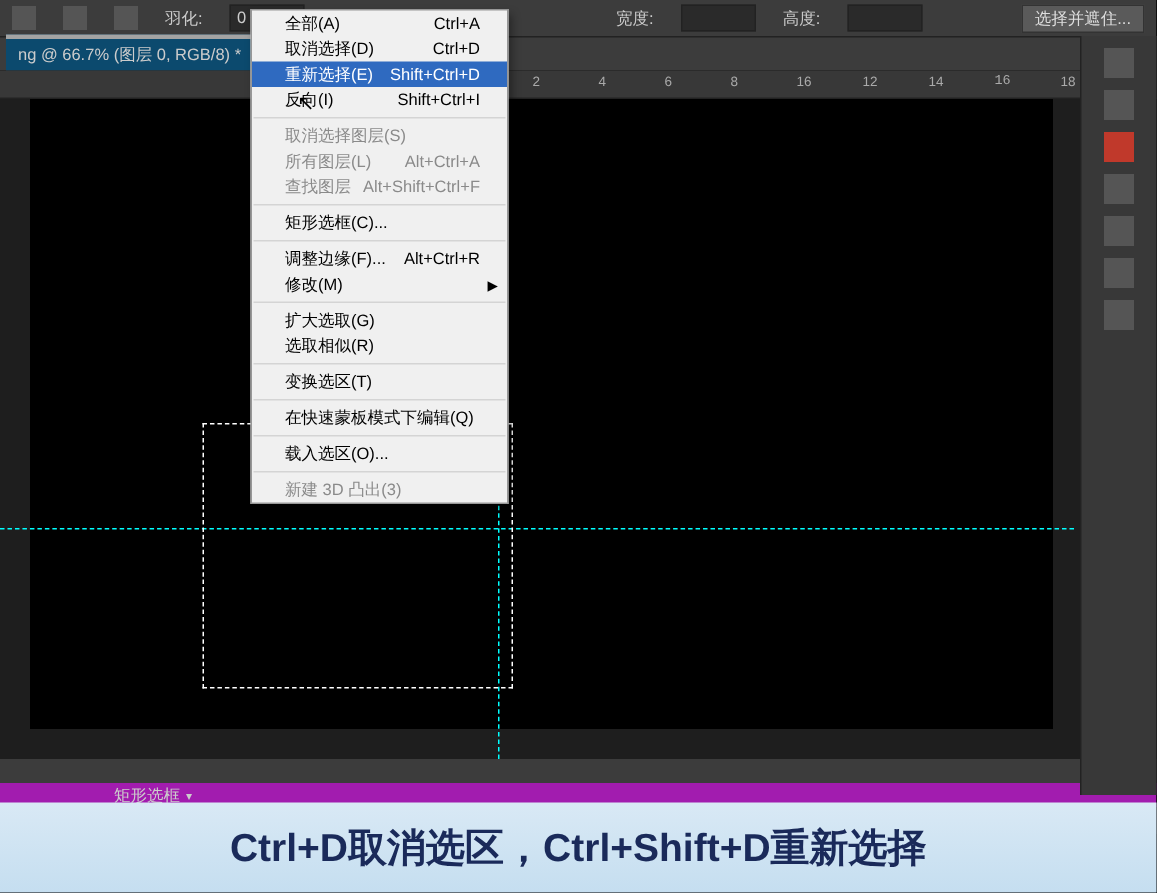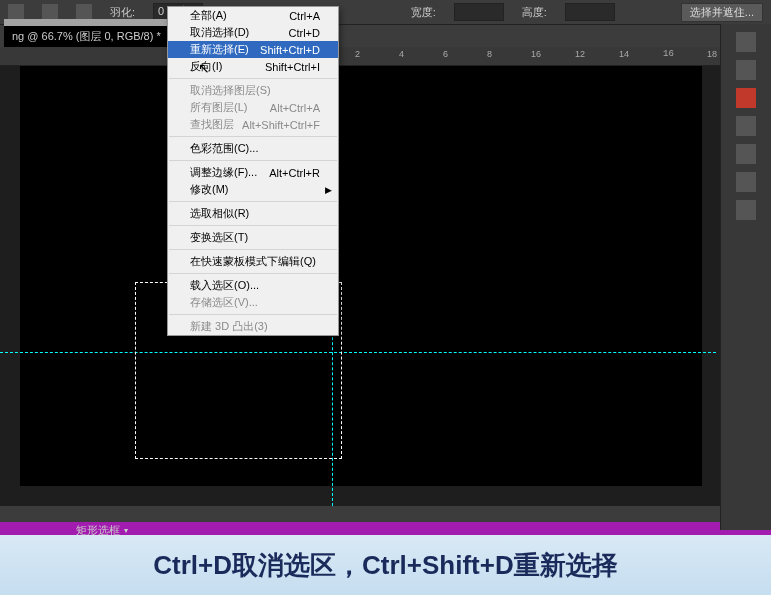--- a/index.html
+++ b/index.html
@@ -3,21 +3,21 @@
 <meta charset="utf-8">
 <style>
 html,body{margin:0;padding:0;width:771px;height:595px;background:#000;font-family:"Microsoft YaHei",SimSun,sans-serif;font-size:12px;color:#ccc;overflow:hidden}
 .toolbar{background:#3c3c3c;border-bottom:1px solid #222;height:24px;display:flex;align-items:center;padding:0 8px;gap:18px}
 .tb-ico{width:16px;height:16px;background:#555;display:inline-block}
 .tb-txt{font-size:11px;color:#ccc}
 .tb-field{background:#2a2a2a;border:1px solid #222;color:#ccc;width:40px;height:16px;font-size:11px;padding:0 4px}
 .tb-sep{flex:1}
 .tb-btn{background:#5a5a5a;border:1px solid #333;color:#ddd;padding:1px 8px;font-size:11px}
 .tabbar{background:#3c3c3c;height:22px;display:flex;align-items:flex-end;padding-left:4px}
-.doc-tab{background:#000000;color:#ccc;font-size:11px;padding:3px 8px;border-top:7px solid #a3a3a3;display:flex;align-items:center;gap:6px}
+.doc-tab{background:#0c4a6e;color:#ccc;font-size:11px;padding:3px 8px;border-top:3px solid #a3a3a3;display:flex;align-items:center;gap:6px}
 .doc-tab .close{font-size:10px;color:#aaa}
 .ruler-h{background:#383838;height:18px;position:relative;border-bottom:1px solid #222;overflow:hidden}
 .ruler-h .num{position:absolute;top:2px;font-size:9px;color:#aaa}
 .canvas-wrap{position:relative;background:#1e1e1e;height:440px}
 .canvas{position:absolute;left:20px;top:0;width:682px;height:420px;background:#000}
 .guide-h{position:absolute;left:0;right:55px;top:286px;border-top:1px dashed #0ff}
 .guide-v{position:absolute;top:40px;bottom:0;left:332px;border-left:1px dashed #0ff}
 .sel{position:absolute;left:135px;top:216px;width:205px;height:175px;border:1px dashed #fff}
 .menu{position:absolute;left:167px;top:6px;width:170px;background:#f0f0f0;border:1px solid #979797;box-shadow:2px 3px 6px rgba(0,0,0,0.4);z-index:50}
 .mi{display:flex;justify-content:space-between;align-items:center;height:17px;padding:0 18px 0 22px;font-size:11px;color:#000;position:relative}
@@ -125,50 +125,50 @@
     <div class="mi dis">
       <span>所有图层(L)</span>
       <span>Alt+Ctrl+A</span>
     </div>
     <div class="mi dis">
       <span>查找图层</span>
       <span>Alt+Shift+Ctrl+F</span>
     </div>
     <div class="msep"></div>
     <div class="mi">
-      <span>色彩范围(C)...</span>
+      <span>矩形选框(C)...</span>
     </div>
     <div class="msep"></div>
     <div class="mi">
       <span>调整边缘(F)...</span>
       <span>Alt+Ctrl+R</span>
     </div>
     <div class="mi">
       <span>修改(M)</span>
       <span class="arrow">▶</span>
     </div>
     <div class="msep"></div>
+    <div class="mi">
+      <span>扩大选取(G)</span>
+    </div>
     <div class="mi">
       <span>选取相似(R)</span>
     </div>
     <div class="msep"></div>
     <div class="mi">
       <span>变换选区(T)</span>
     </div>
     <div class="msep"></div>
     <div class="mi">
       <span>在快速蒙板模式下编辑(Q)</span>
     </div>
     <div class="msep"></div>
     <div class="mi">
       <span>载入选区(O)...</span>
     </div>
-    <div class="mi dis">
-      <span>存储选区(V)...</span>
-    </div>
     <div class="msep"></div>
     <div class="mi dis">
       <span>新建 3D 凸出(3)</span>
     </div>
   </div>
 <div class="cursor">↖</div>
 
 <div class="banner">
   <span class="banner-txt">
     <span>Ctrl+D取消选区，</span><span>Ctrl+Shift+D重新选择</span>

